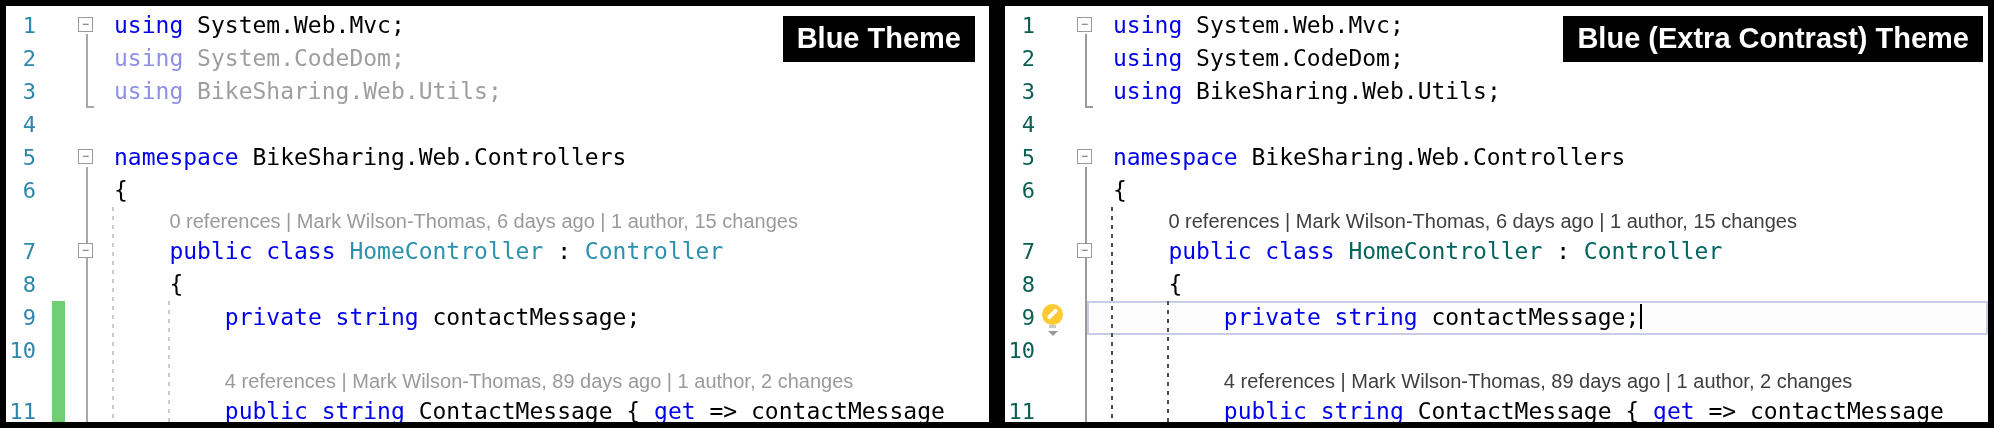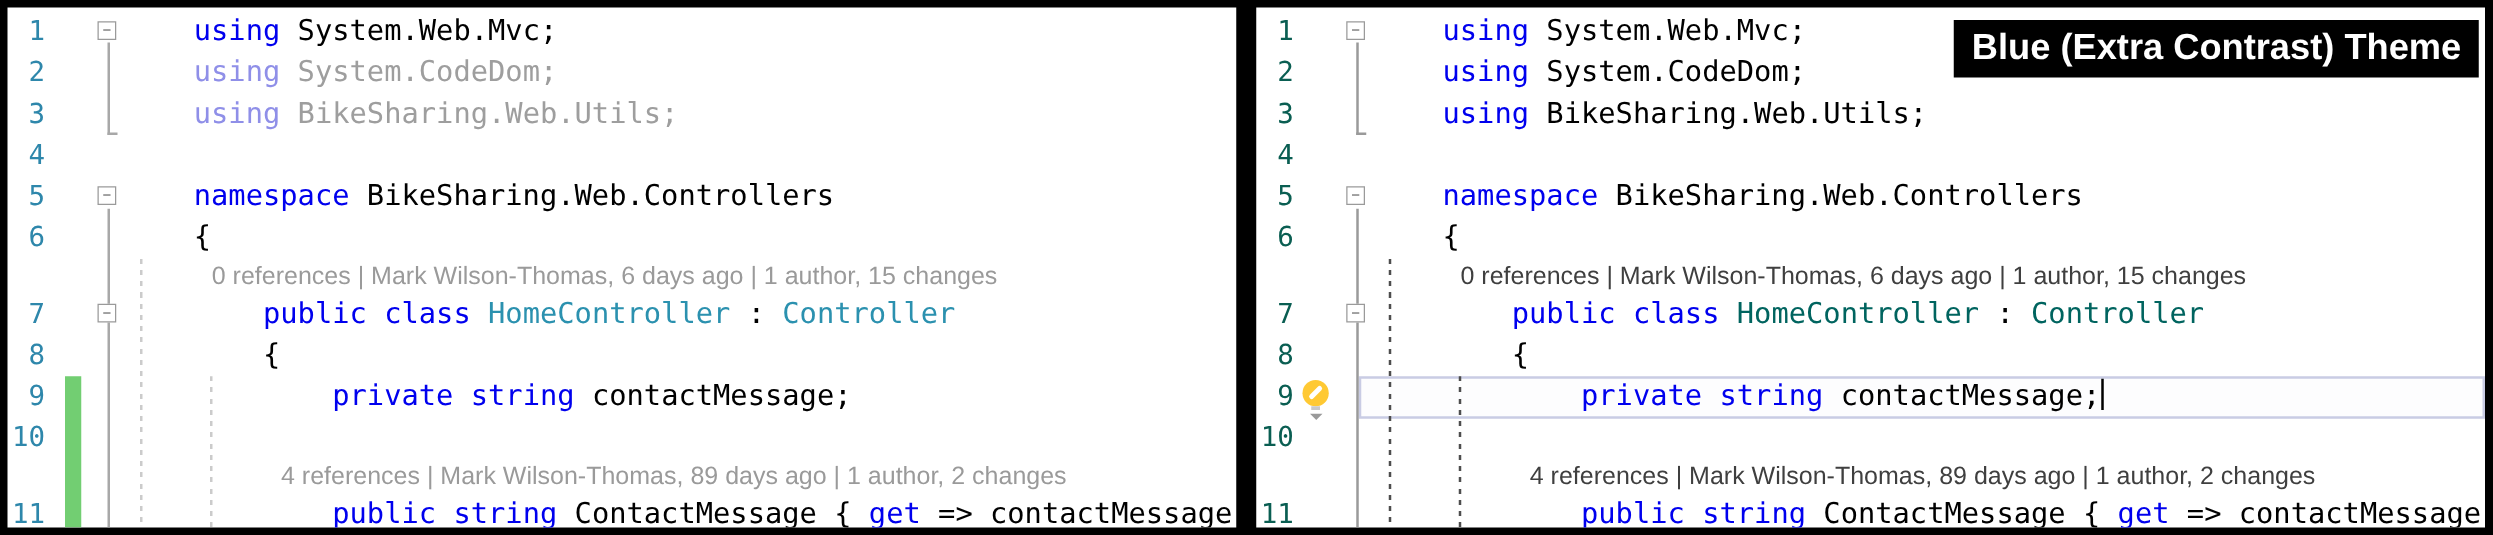--- a/index.html
+++ b/index.html
@@ -47,21 +47,21 @@
   }
   .margin{width:22px;flex:0 0 auto;position:relative;}
   .outline{width:40px;flex:0 0 auto;position:relative;}
   .fold{
     position:absolute;left:12px;top:8px;width:15px;height:15px;box-sizing:border-box;
     border:1px solid #9a9a9a;background:#fff;color:#555;
     font-size:12px;line-height:12px;text-align:center;z-index:4;cursor:pointer;
   }
   .code-text{
     flex:1;min-width:0;white-space:pre;
-    font-family:"DejaVu Sans Mono",monospace;font-size:23px;line-height:33px;color:var(--pl);margin-left:41px;
+    font-family:"DejaVu Sans Mono",monospace;font-size:23px;line-height:33px;color:var(--pl);
   }
   .tk-kw{color:var(--kw);} .tk-ty{color:var(--ty);} .tk-pl{color:var(--pl);}
   .tk-fkw{color:var(--fkw);} .tk-fpl{color:var(--fpl);}
   .caret{display:inline-block;width:2px;height:25px;background:#000;vertical-align:-4px;margin-left:1px;}
   
   .bulb{position:absolute;left:-2px;top:3px;width:24px;height:32px;cursor:pointer;}
   .bulb .glass{position:absolute;left:1px;top:0;width:21px;height:21px;border-radius:50%;background:var(--bulb);}
   .bulb .tool{position:absolute;left:5px;top:8px;width:13px;height:4px;background:#fff;border-radius:2px;transform:rotate(-45deg);}
   .bulb .base{position:absolute;left:8px;top:21px;width:7px;height:3px;background:#c9c9c9;}
   .bulb .chev{position:absolute;left:7px;top:27px;width:0;height:0;border-left:5px solid transparent;border-right:5px solid transparent;border-top:5px solid #9a9a9a;}
@@ -146,20 +146,21 @@
           <span class="code-text" style="padding-left: 8px;"></span>
         </div>
         <div class="row lens" style="padding-left: 218.8px;">4 references | Mark Wilson-Thomas, 89 days ago | 1 author, 2 changes</div>
         <div class="row code">
           <span class="gutter">11</span>
           <span class="margin"></span>
           <span class="outline"></span>
           <span class="code-text" style="padding-left: 118.8px;"><span class="tk-kw">public string</span><span class="tk-pl"> ContactMessage { </span><span class="tk-kw">get</span><span class="tk-pl"> =&gt; contactMessage</span></span>
         </div>
       </div>
+    <div class="theme-label">Blue Theme</div>
   </section>
 
   <section class="panel right" style="--kw: #0000EE; --ty: #00645F; --pl: #000000; --fkw: #0000EE; --fpl: #000000; --ln: #0A5E52; --lens: #3F3F3F; --guide: #4D4D4D; --outline: #9A9A9A; --changebar: transparent; --cur-border: #C9CCE4; --cur-bg: #FDFDFE; --bulb: #FFC933; --label-bg: #000000; --label-fg: #FFFFFF;">
     <div class="current-line"></div>
     <div class="oseg segA"></div>
     <div class="oseg segB"></div>
     <div class="guide g1"></div>
     <div class="guide g2"></div>
     <div class="rows">
         <div class="row code">

